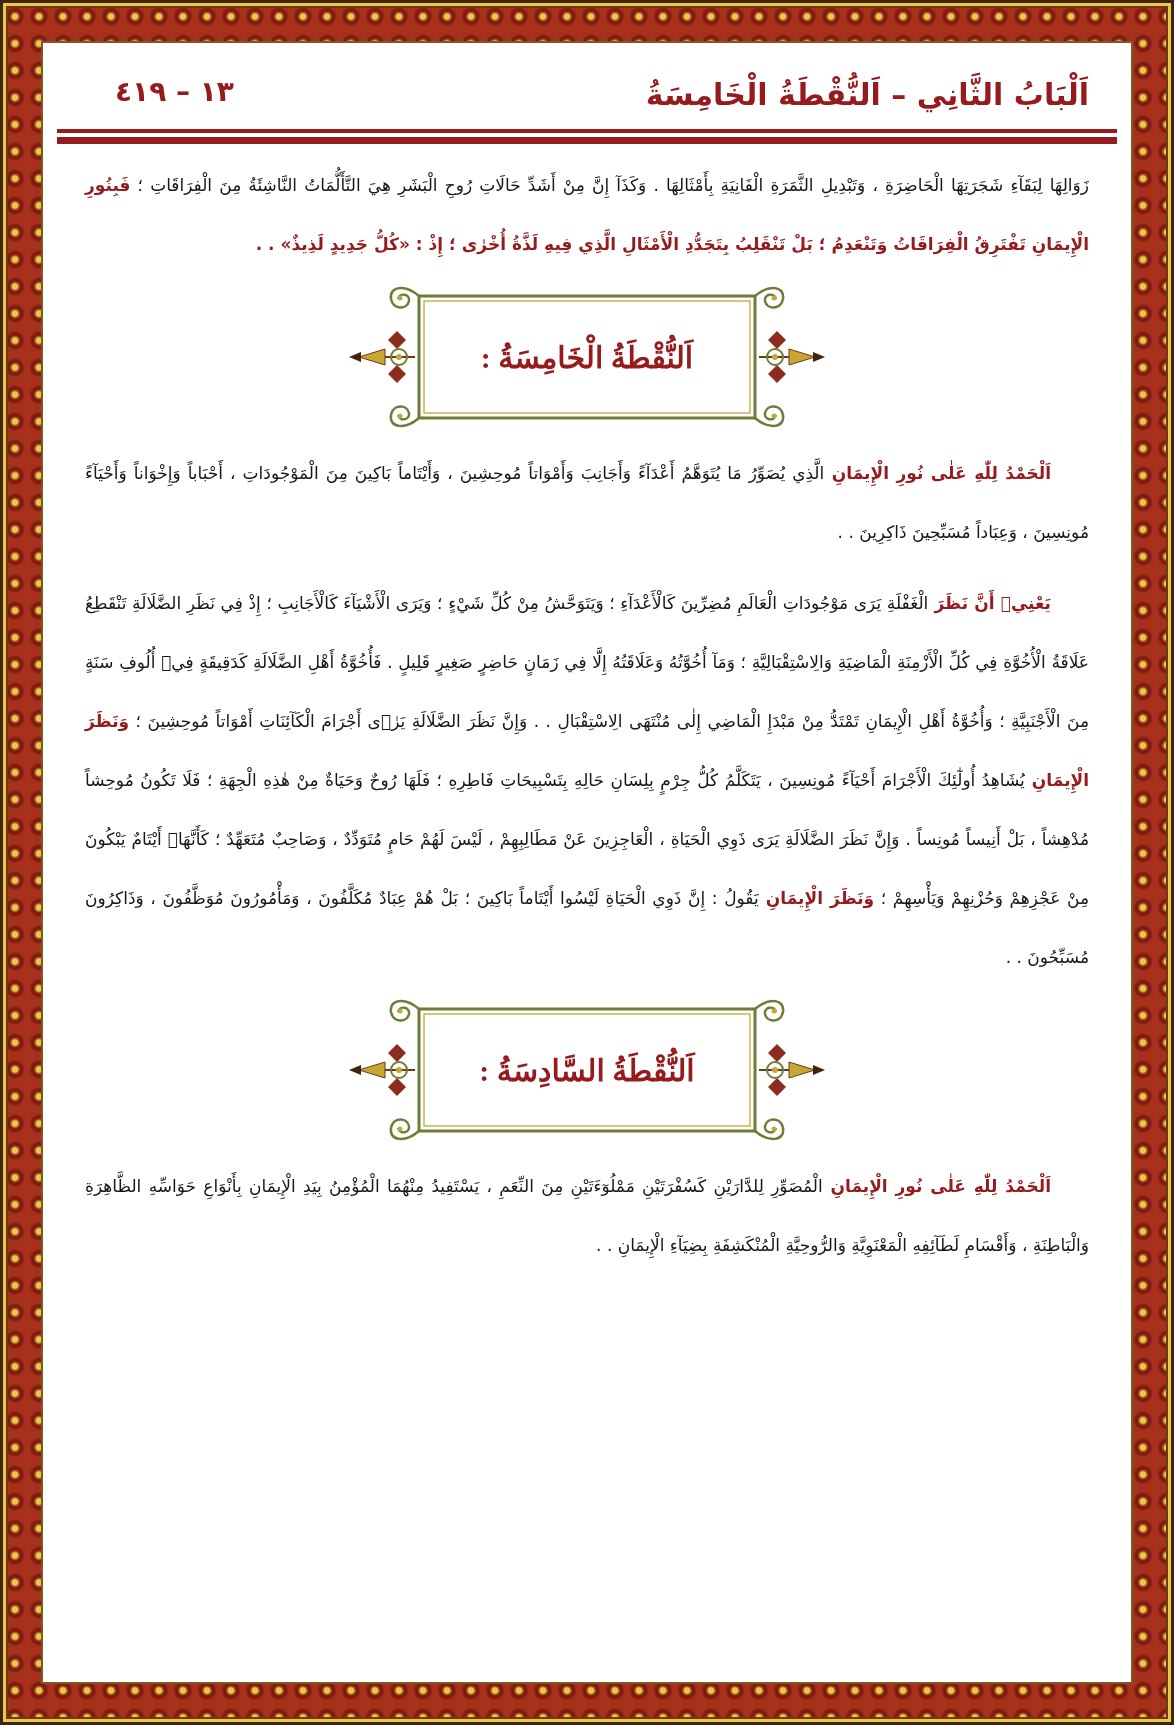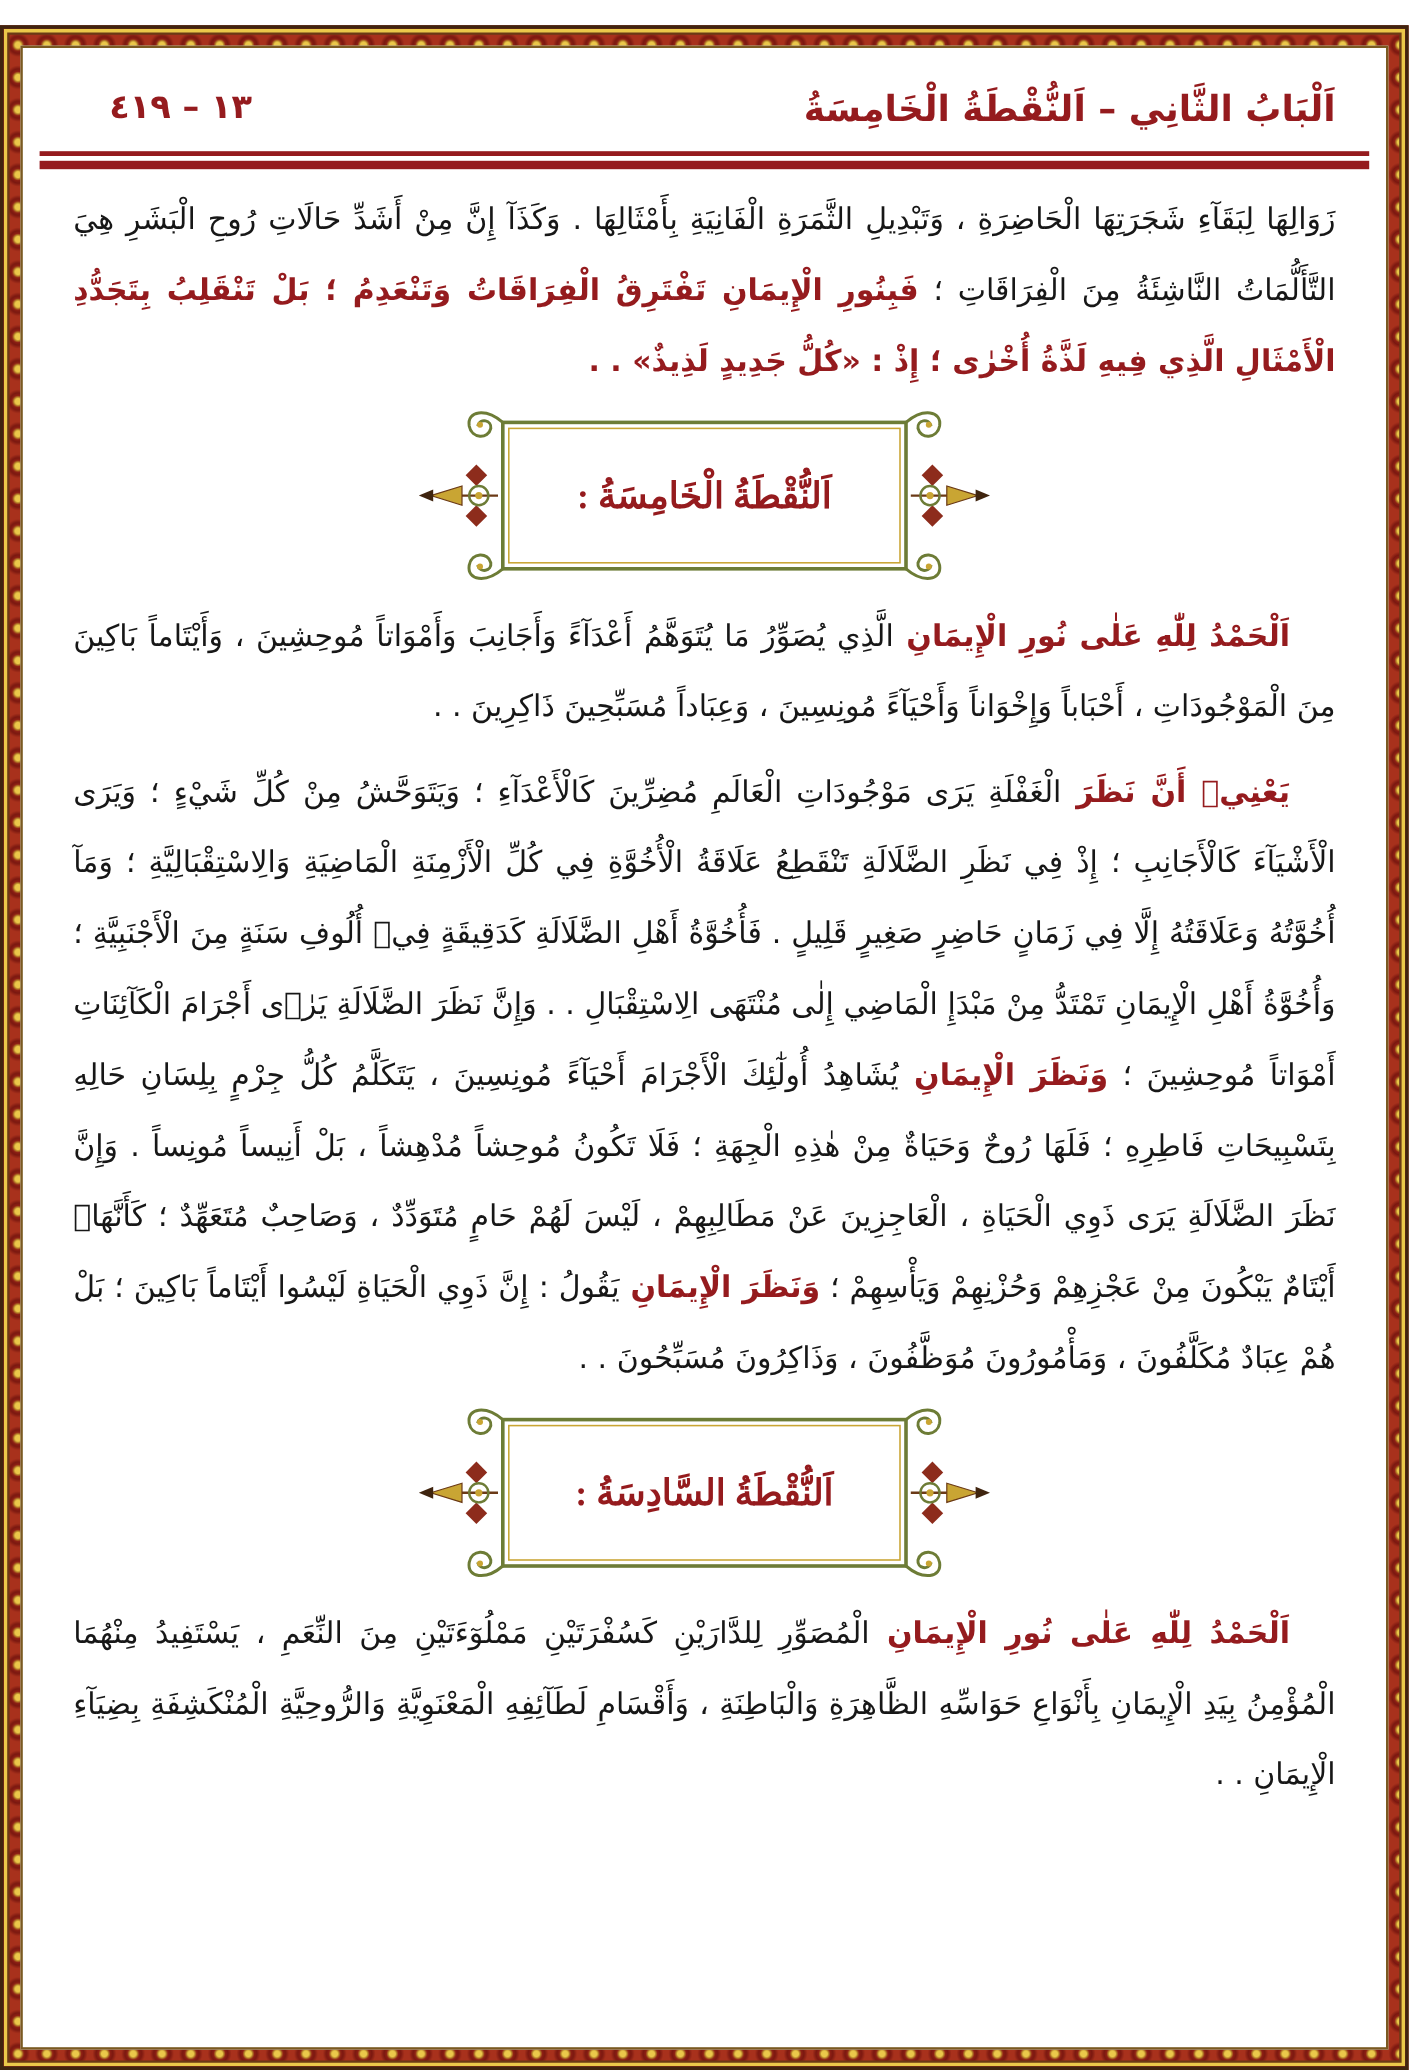--- a/index.html
+++ b/index.html
@@ -14,27 +14,26 @@
   }
   *{box-sizing:border-box;}
   html,body{margin:0;padding:0;background:#fff;}
   body{
     width:1174px;height:1725px;
     font-family:"DejaVu Sans", sans-serif;
     position:relative;
   }
   .frame{
     position:absolute;inset:0;
-    padding:14px;
+    padding:38px;
     border:3px solid var(--frame-dark);
     background-color:#a8311c;
     background-image:radial-gradient(circle, var(--frame-gold) 2.5px, #b8862a 3.5px, var(--frame-red) 5px, #7a1810 7px, #a8311c 10px);
     background-size:24px 27px;
     box-shadow:inset 0 0 0 3px var(--frame-gold), inset 0 0 0 5px #6b3a16;
-    margin-top:21px;
   }
   .page{
     width:100%;height:100%;
     background:#ffffff;
     border:2px solid #7a5a22;
     padding:14px 42px 0;
     overflow:hidden;
     position:relative;
   }
   .header{position:relative;height:60px;margin-top:8px;}
@@ -44,21 +43,21 @@
     direction:rtl;
   }
   .chapter-title{
     text-align:right;font-size:30px;font-weight:bold;
     color:var(--accent-red);line-height:60px;margin:0;
   }
   .divider{margin:4px -28px 0;}
   .divider .line1{height:4px;background:var(--accent-red);}
   .divider .line2{height:7px;background:var(--accent-red);margin-top:4px;}
   .para{
-    font-size:25px;line-height:59px;
+    font-size:17px;line-height:59px;
     text-align:justify;color:var(--text-black);
     margin:12px 0 0;direction:rtl;
   }
   .para.indent{text-indent:38px;}
   .run-red{color:var(--accent-red);font-weight:bold;}
   .run-black{color:var(--text-black);}
   .ornament{
     position:relative;width:520px;height:150px;
     margin:8px auto 6px;
   }

